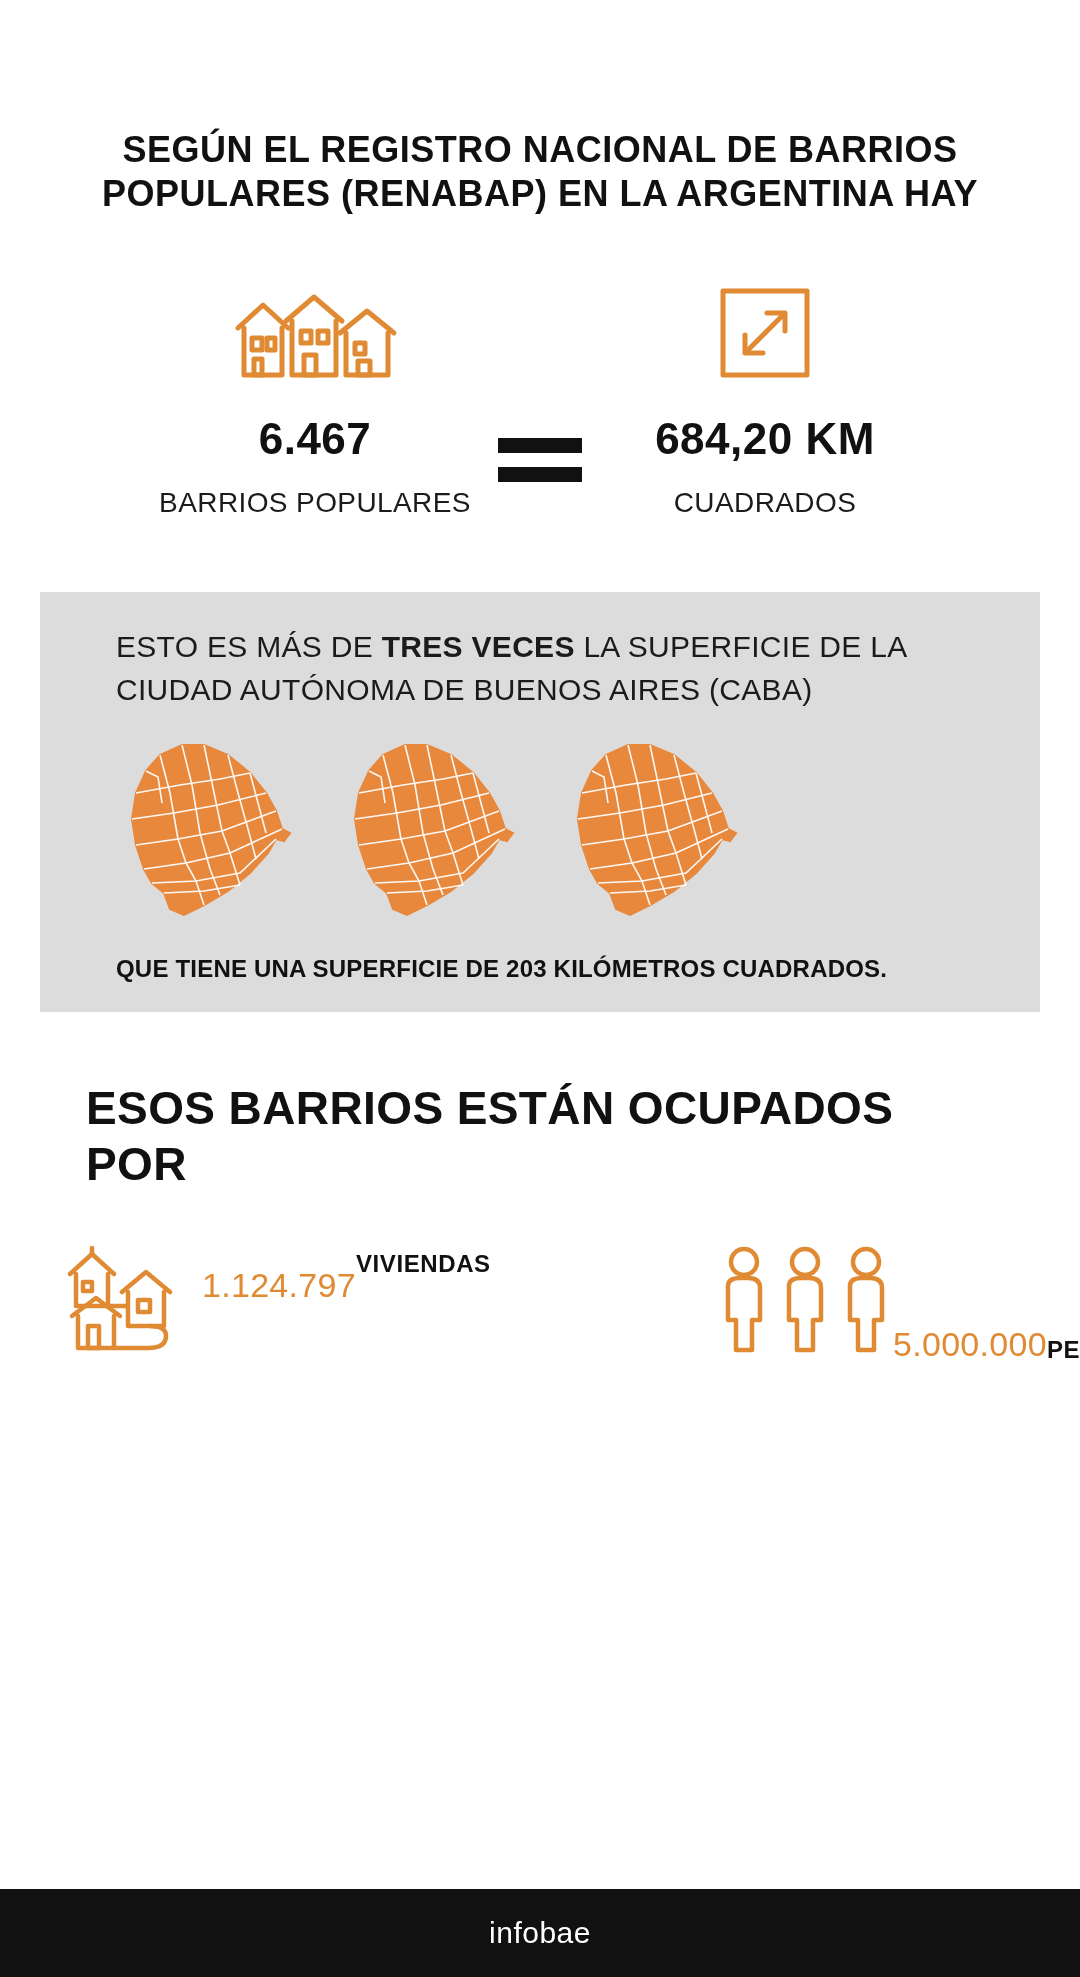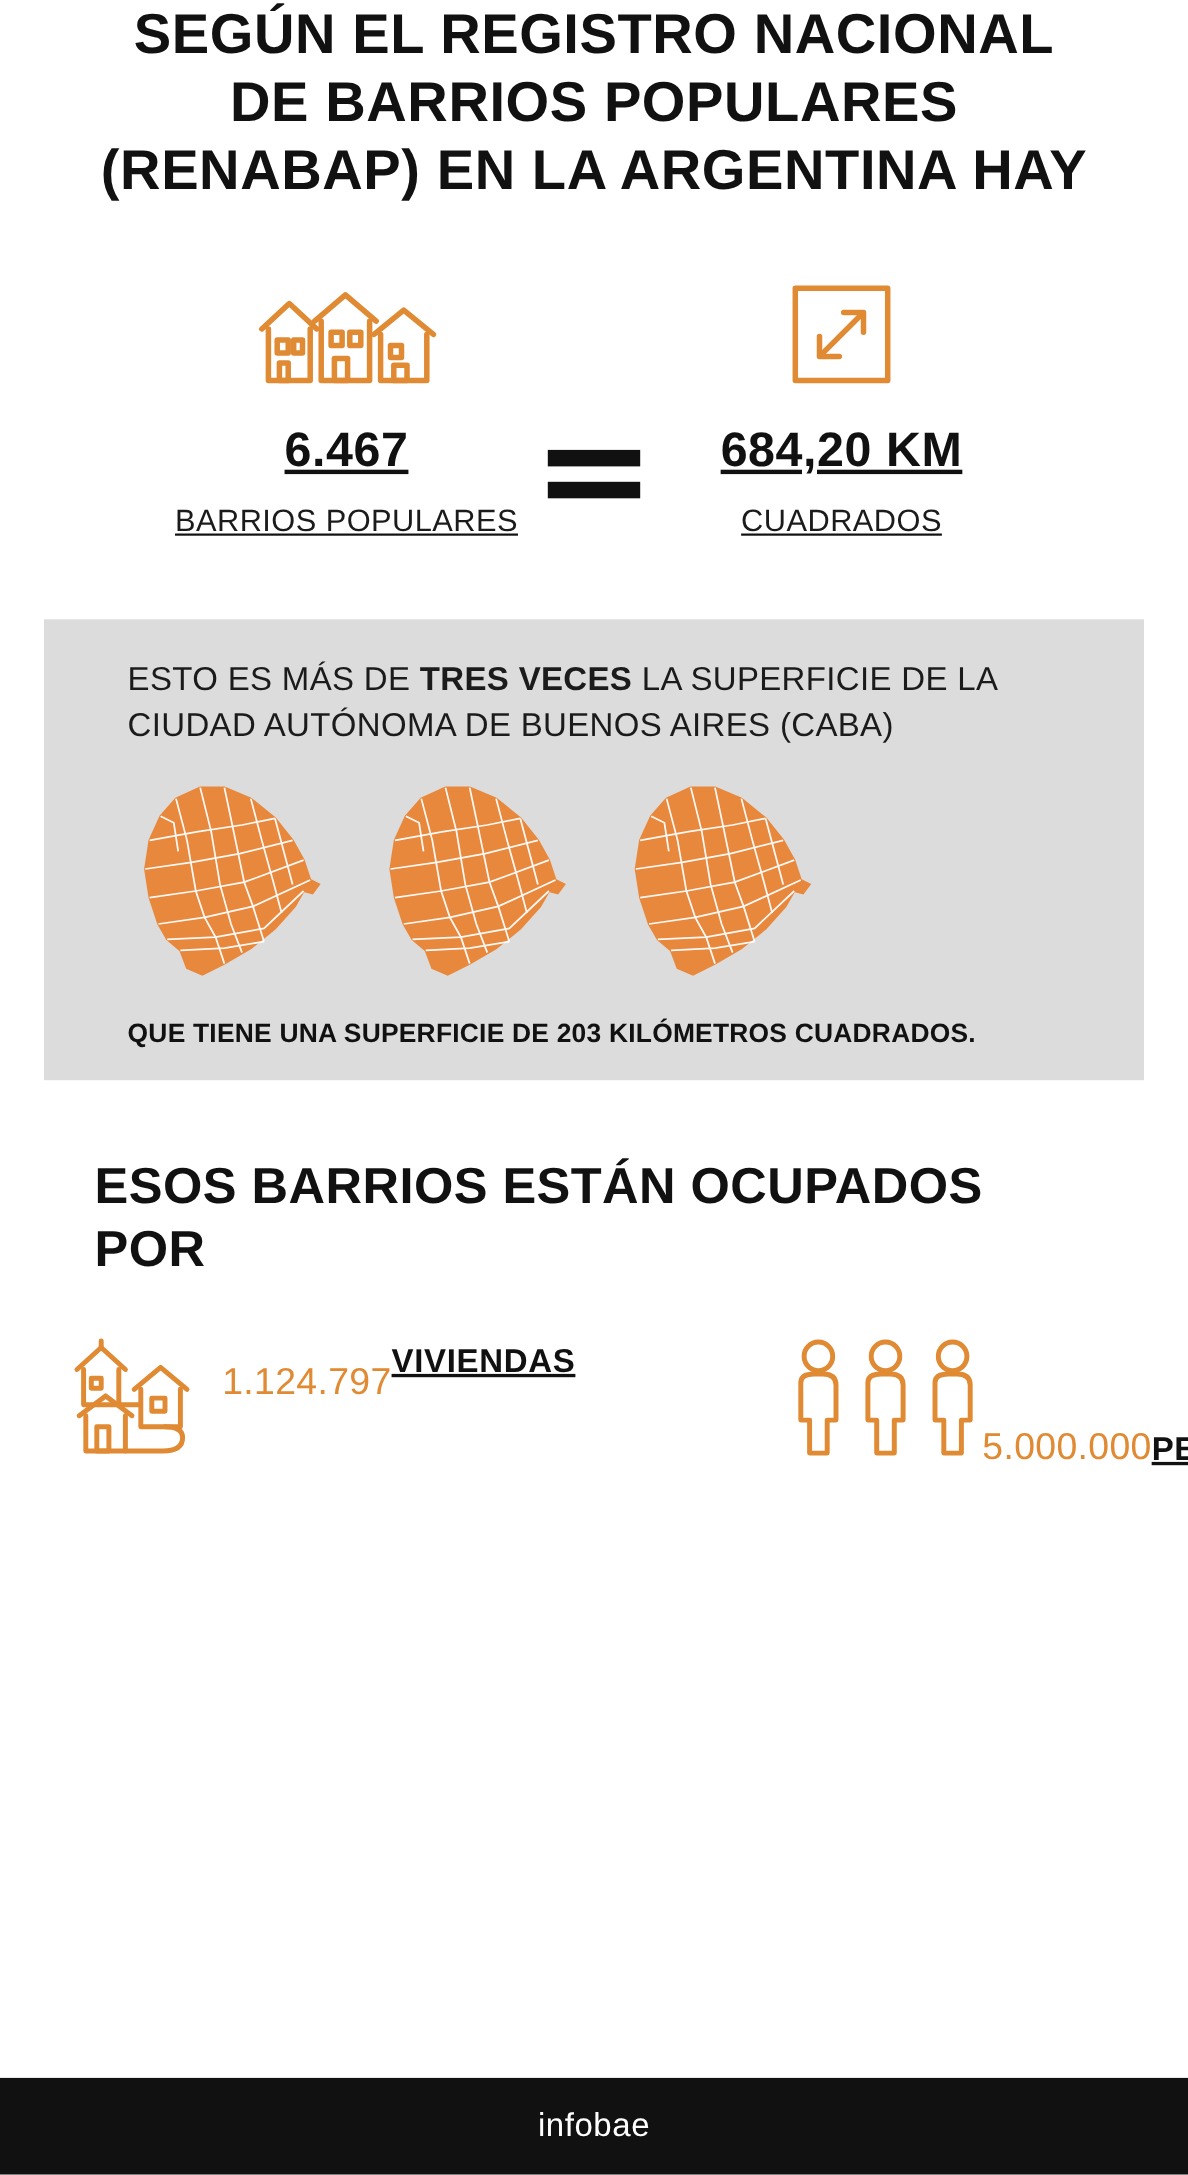--- a/index.html
+++ b/index.html
@@ -19,38 +19,38 @@
   .page {
     width: 1080px;
     height: 1977px;
     position: relative;
     display: flex;
     flex-direction: column;
   }
 
   
   .headline {
+    margin-top: 128px;
     text-align: center;
-    font-size: 51px;
+    font-size: 36px;
     font-weight: bold;
     letter-spacing: 0.5px;
     line-height: 1.22;
     padding: 0 90px;
     text-transform: uppercase;
     color: #111111;
   }
 
   
   .top-stats {
     margin-top: 62px;
     display: flex;
     align-items: flex-start;
     justify-content: center;
     gap: 0px;
-    text-decoration: underline;
   }
   .stat-col {
     width: 330px;
     display: flex;
     flex-direction: column;
     align-items: center;
   }
   .stat-icon {
     height: 110px;
     display: flex;
@@ -160,26 +160,25 @@
     align-items: flex-end;
   }
   .b-number {
     margin-top: 22px;
     font-size: 34px;
     color: #e08a33;
     letter-spacing: 0.3px;
   }
   .b-label {
     margin-top: 6px;
-    font-size: 30px;
+    font-size: 24px;
     font-weight: bold;
     color: #111111;
     text-transform: uppercase;
     letter-spacing: 0.6px;
-    text-decoration: underline;
   }
 
   
   .footer {
     position: absolute;
     left: 0;
     bottom: 0;
     width: 1080px;
     height: 88px;
     background: #111111;

